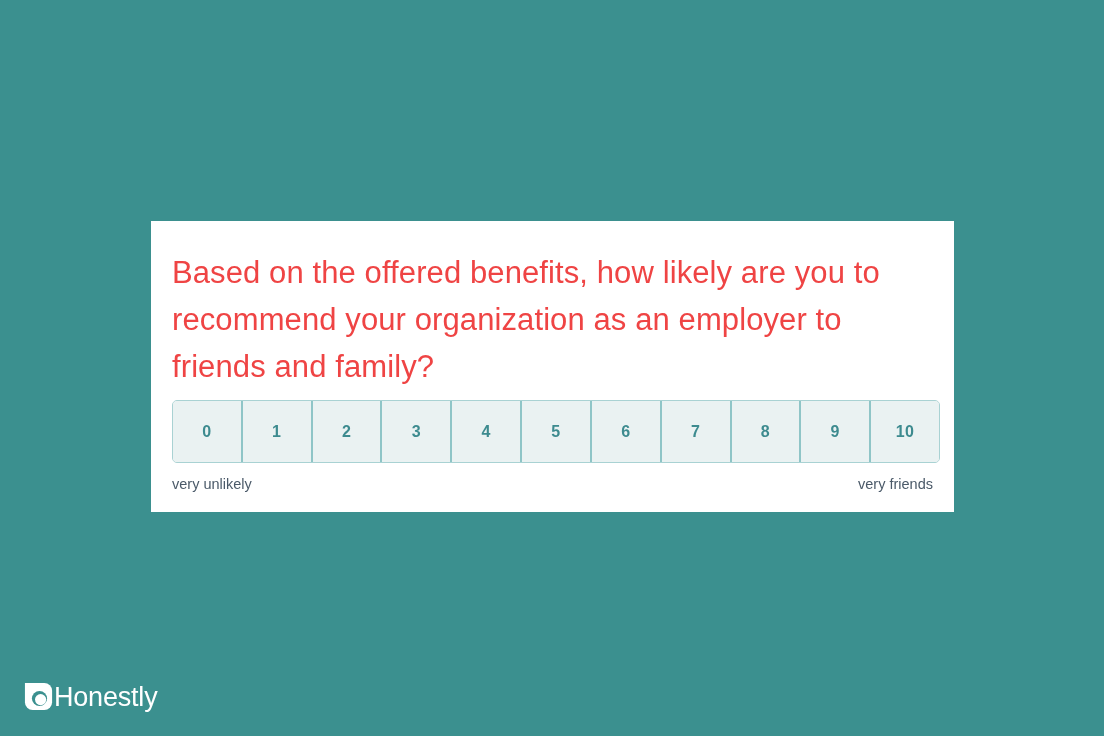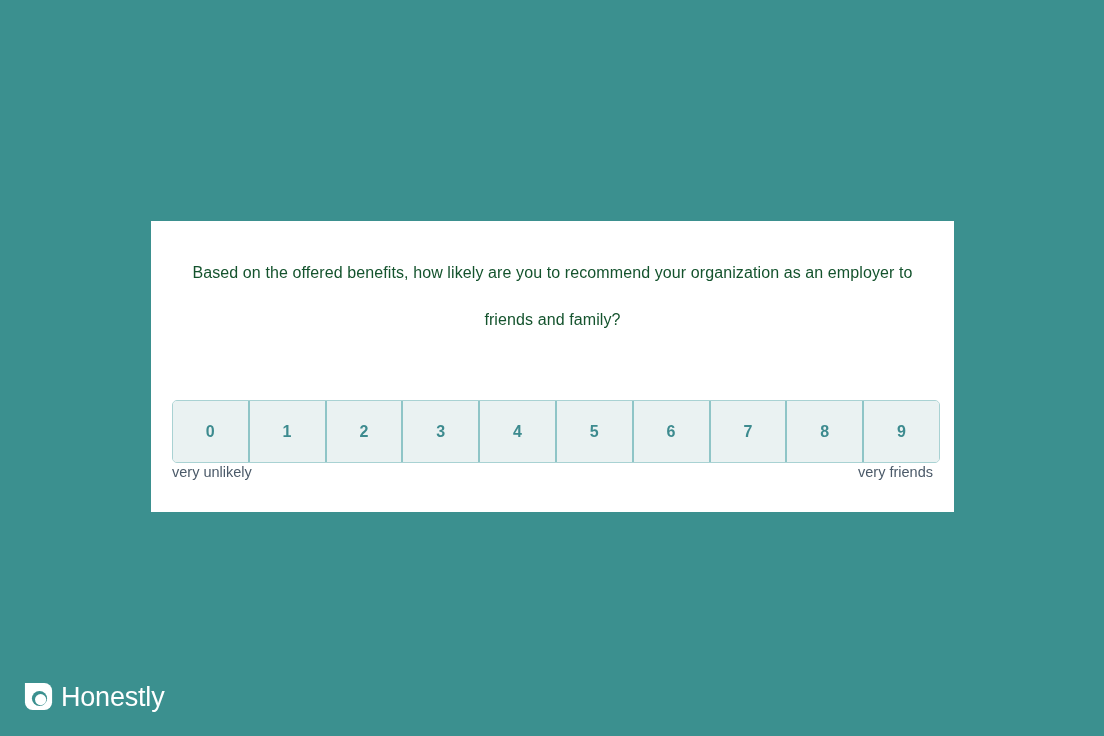--- a/index.html
+++ b/index.html
@@ -22,29 +22,28 @@
     left: 151px;
     top: 221px;
     width: 803px;
     height: 291px;
     background: #ffffff;
     box-sizing: border-box;
     padding: 22px 21px 0 21px;
   }
 
   .question-text {
-    color: #14532d;
-    font-size: 16px;
+    color: #ef4444;
+    font-size: 31px;
     line-height: 47px;
     font-weight: 400;
     letter-spacing: 0.1px;
     margin: 0;
     padding-top: 6px;
     max-width: 770px;
-    text-align: center;
   }
 
   
   .scale-wrap {
     position: absolute;
     left: 172px;
     top: 400px;
     width: 768px;
   }
 
@@ -74,36 +73,37 @@
     cursor: pointer;
     user-select: none;
   }
   .scale-cell:last-child {
     border-right: none;
   }
 
   .anchors {
     display: flex;
     justify-content: space-between;
+    margin-top: 12px;
     padding-right: 7px;
   }
   .anchor {
     color: #4b5a69;
     font-size: 14.5px;
     line-height: 18px;
   }
 
   
   .brand {
     position: absolute;
     left: 24px;
     top: 682px;
     display: flex;
     align-items: flex-end;
-    gap: 7px;
+    gap: 0;
   }
   .brand-mark {
     width: 30px;
     height: 30px;
     display: block;
   }
   .brand-name {
     color: #ffffff;
     font-size: 27px;
     line-height: 30px;
@@ -123,20 +123,21 @@
     <div class="scale-cell">0</div>
     <div class="scale-cell">1</div>
     <div class="scale-cell">2</div>
     <div class="scale-cell">3</div>
     <div class="scale-cell">4</div>
     <div class="scale-cell">5</div>
     <div class="scale-cell">6</div>
     <div class="scale-cell">7</div>
     <div class="scale-cell">8</div>
     <div class="scale-cell">9</div>
+    <div class="scale-cell">10</div>
   </div>
   <div class="anchors">
     <span class="anchor">very unlikely</span>
     <span class="anchor">very friends</span>
   </div>
 </div>
 
 <div class="brand">
   <span class="brand-mark-wrap">
     <svg class="brand-mark" viewBox="0 0 30 30" xmlns="http://www.w3.org/2000/svg" aria-hidden="true">

